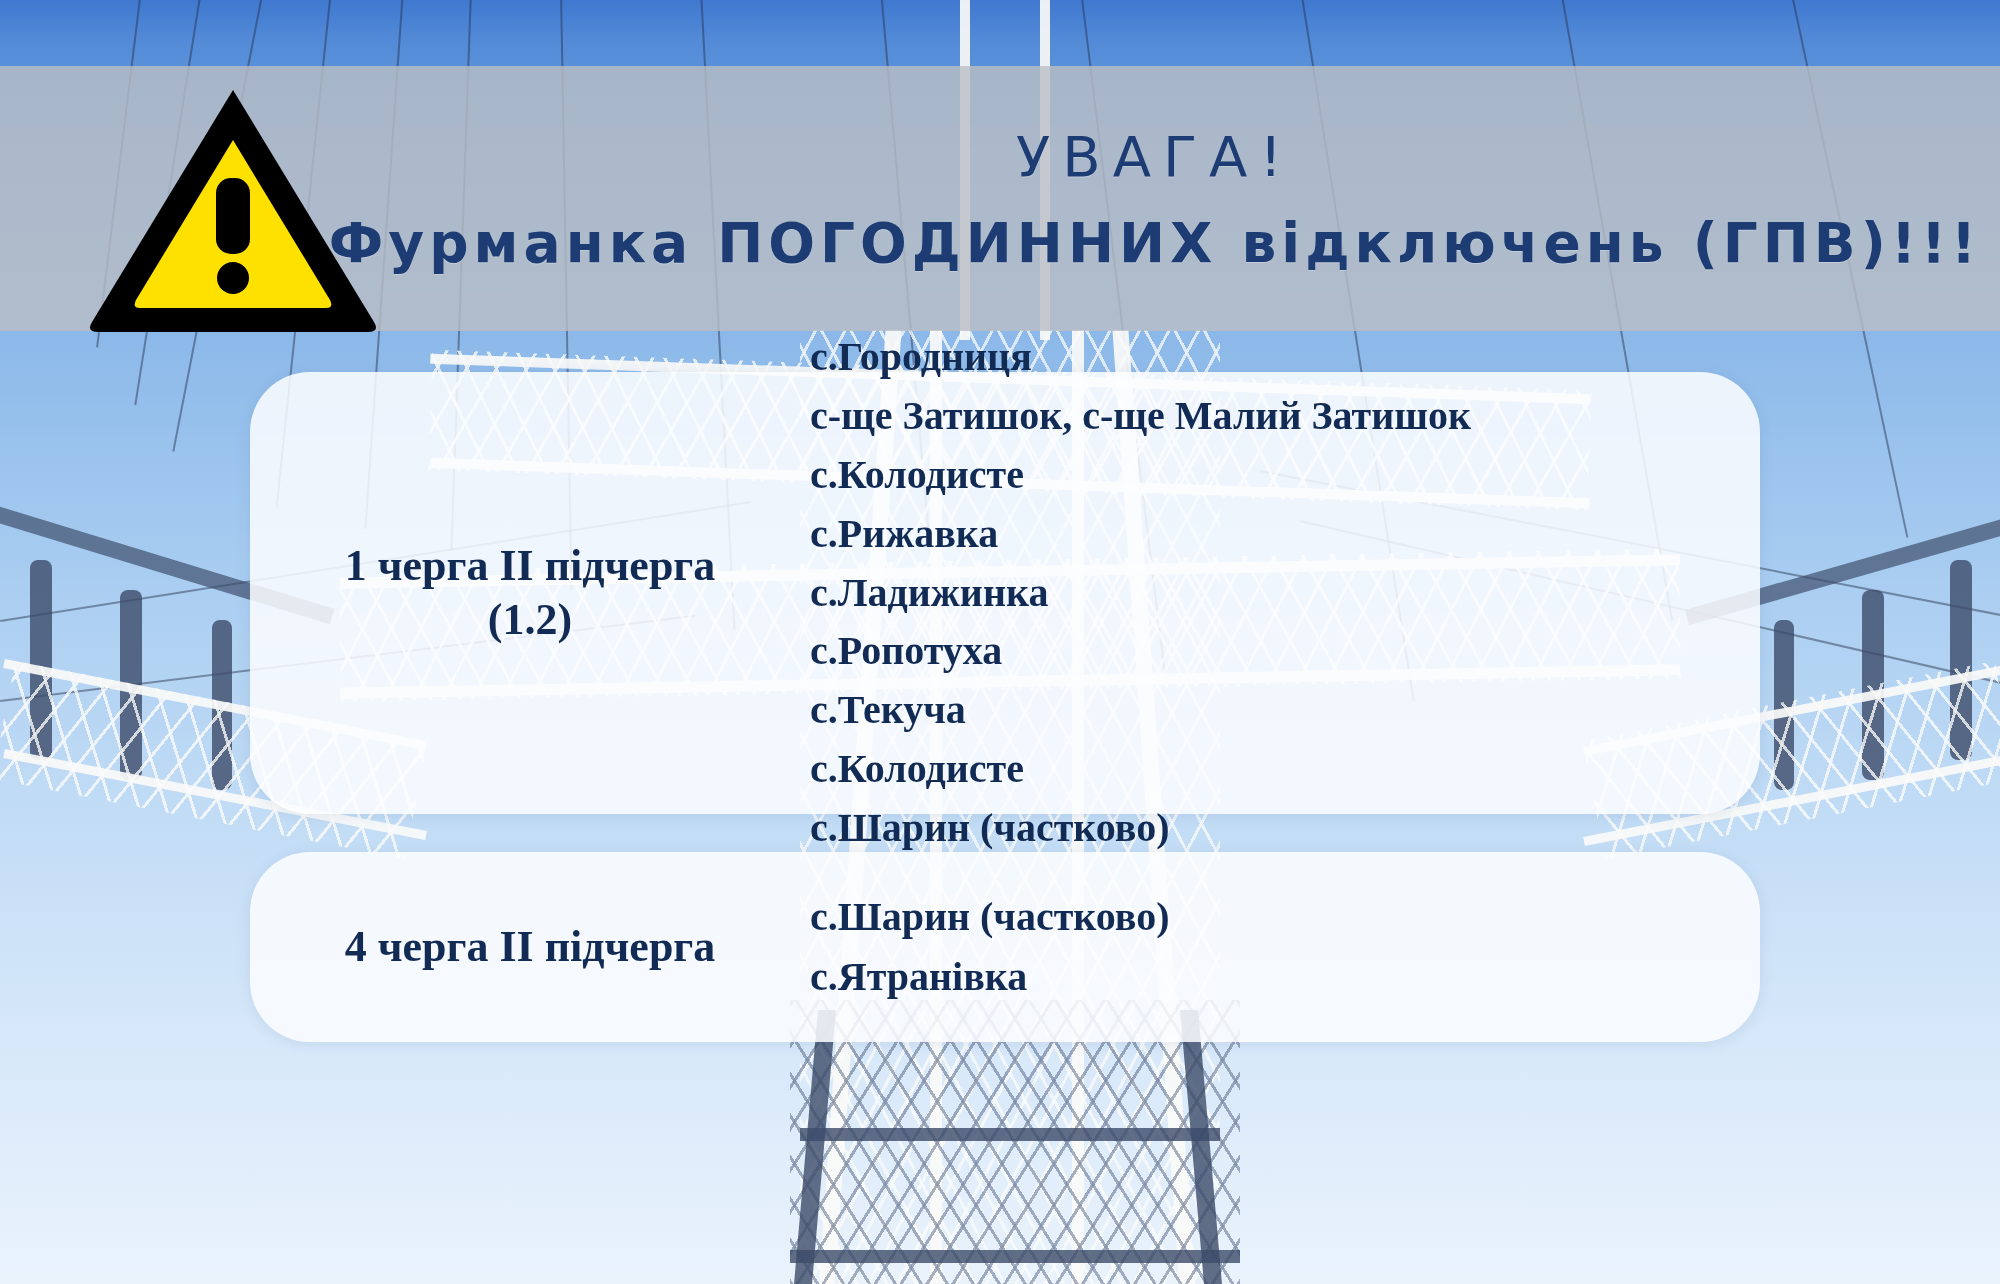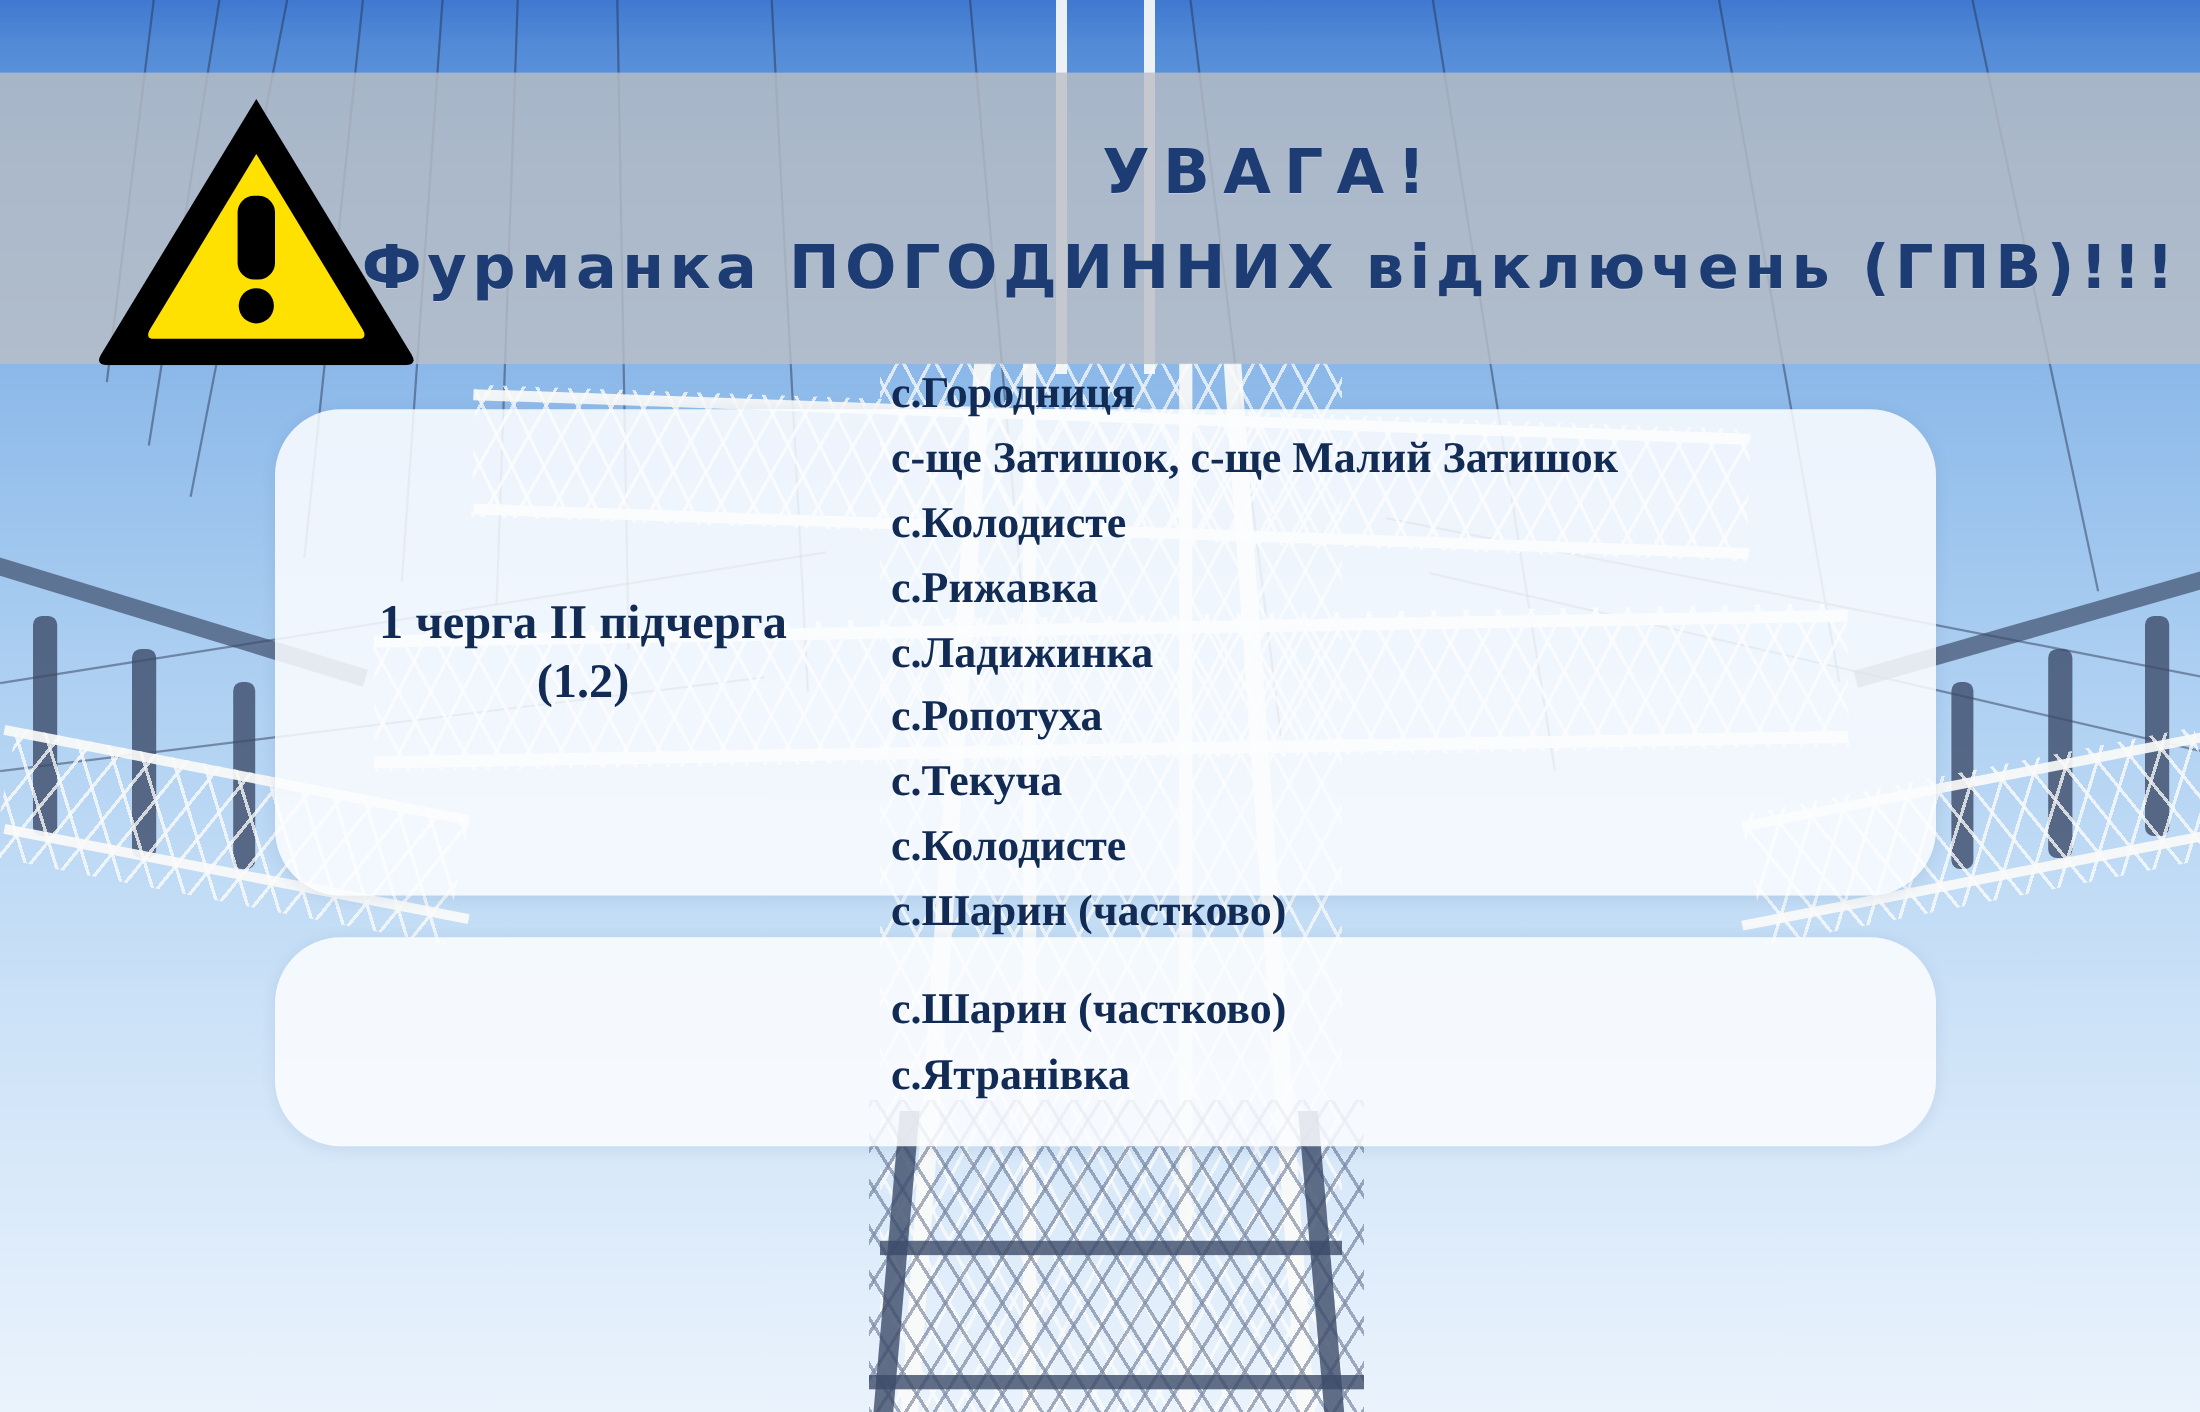--- a/index.html
+++ b/index.html
@@ -61,21 +61,21 @@
     position:absolute;left:88px;top:82px;width:290px;height:250px;z-index:25;
   }
   .warn-icon svg{display:block;width:100%;height:100%;}
   .header-text{
     position:absolute;left:310px;top:80px;width:1690px;height:240px;z-index:26;
     display:flex;flex-direction:column;justify-content:center;align-items:center;
     text-align:center;
   }
   .h-line1{
     font-family:"DejaVu Sans", sans-serif;
-    font-weight:700;
+    font-weight:400;
     font-size:56px;
     letter-spacing:12px;
     color:#1d3c74;
     line-height:1.05;
     margin-bottom:28px;
     text-shadow:0 1px 0 rgba(255,255,255,.25);
   }
   .h-line2{
     font-family:"DejaVu Sans", sans-serif;
     font-weight:700;
@@ -218,20 +218,21 @@
       <div class="li">с.Ладижинка</div>
       <div class="li">с.Ропотуха</div>
       <div class="li">с.Текуча</div>
       <div class="li">с.Колодисте</div>
       <div class="li">с.Шарин (частково)</div>
     </div>
   </div>
 
   <div class="card" id="card-2">
     <div class="card-label">
+      <span>4 черга II підчерга</span>
     </div>
     <div class="card-list">
       <div class="li">с.Шарин (частково)</div>
       <div class="li">с.Ятранівка</div>
     </div>
   </div>
 
 </div>
 
 </body></html>

